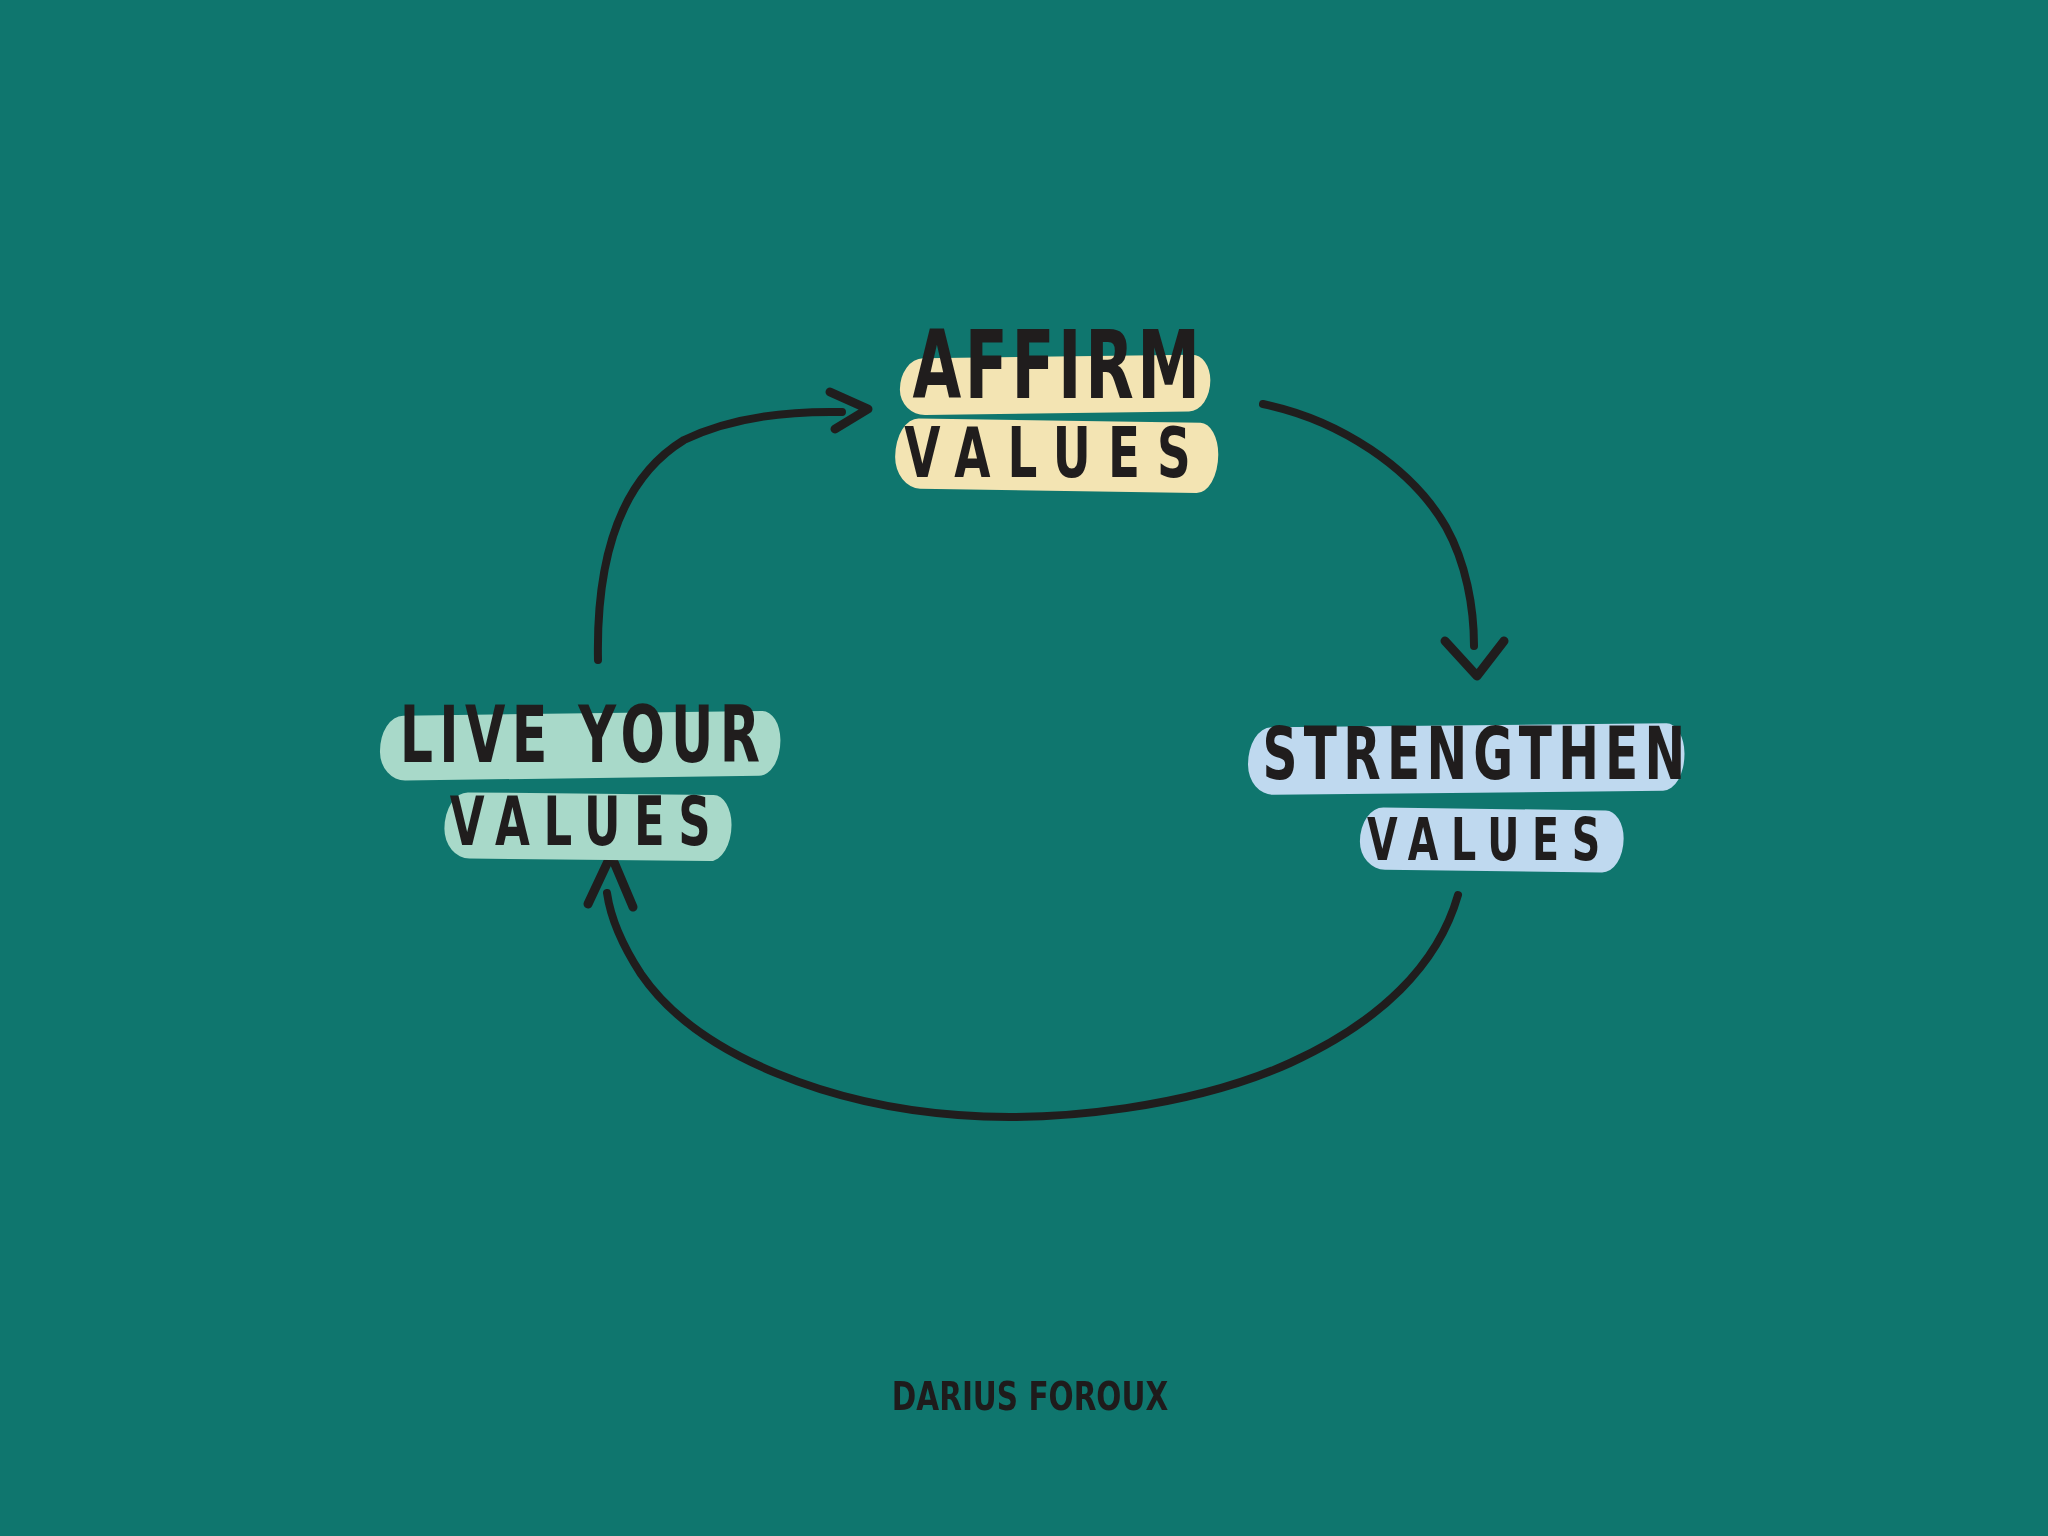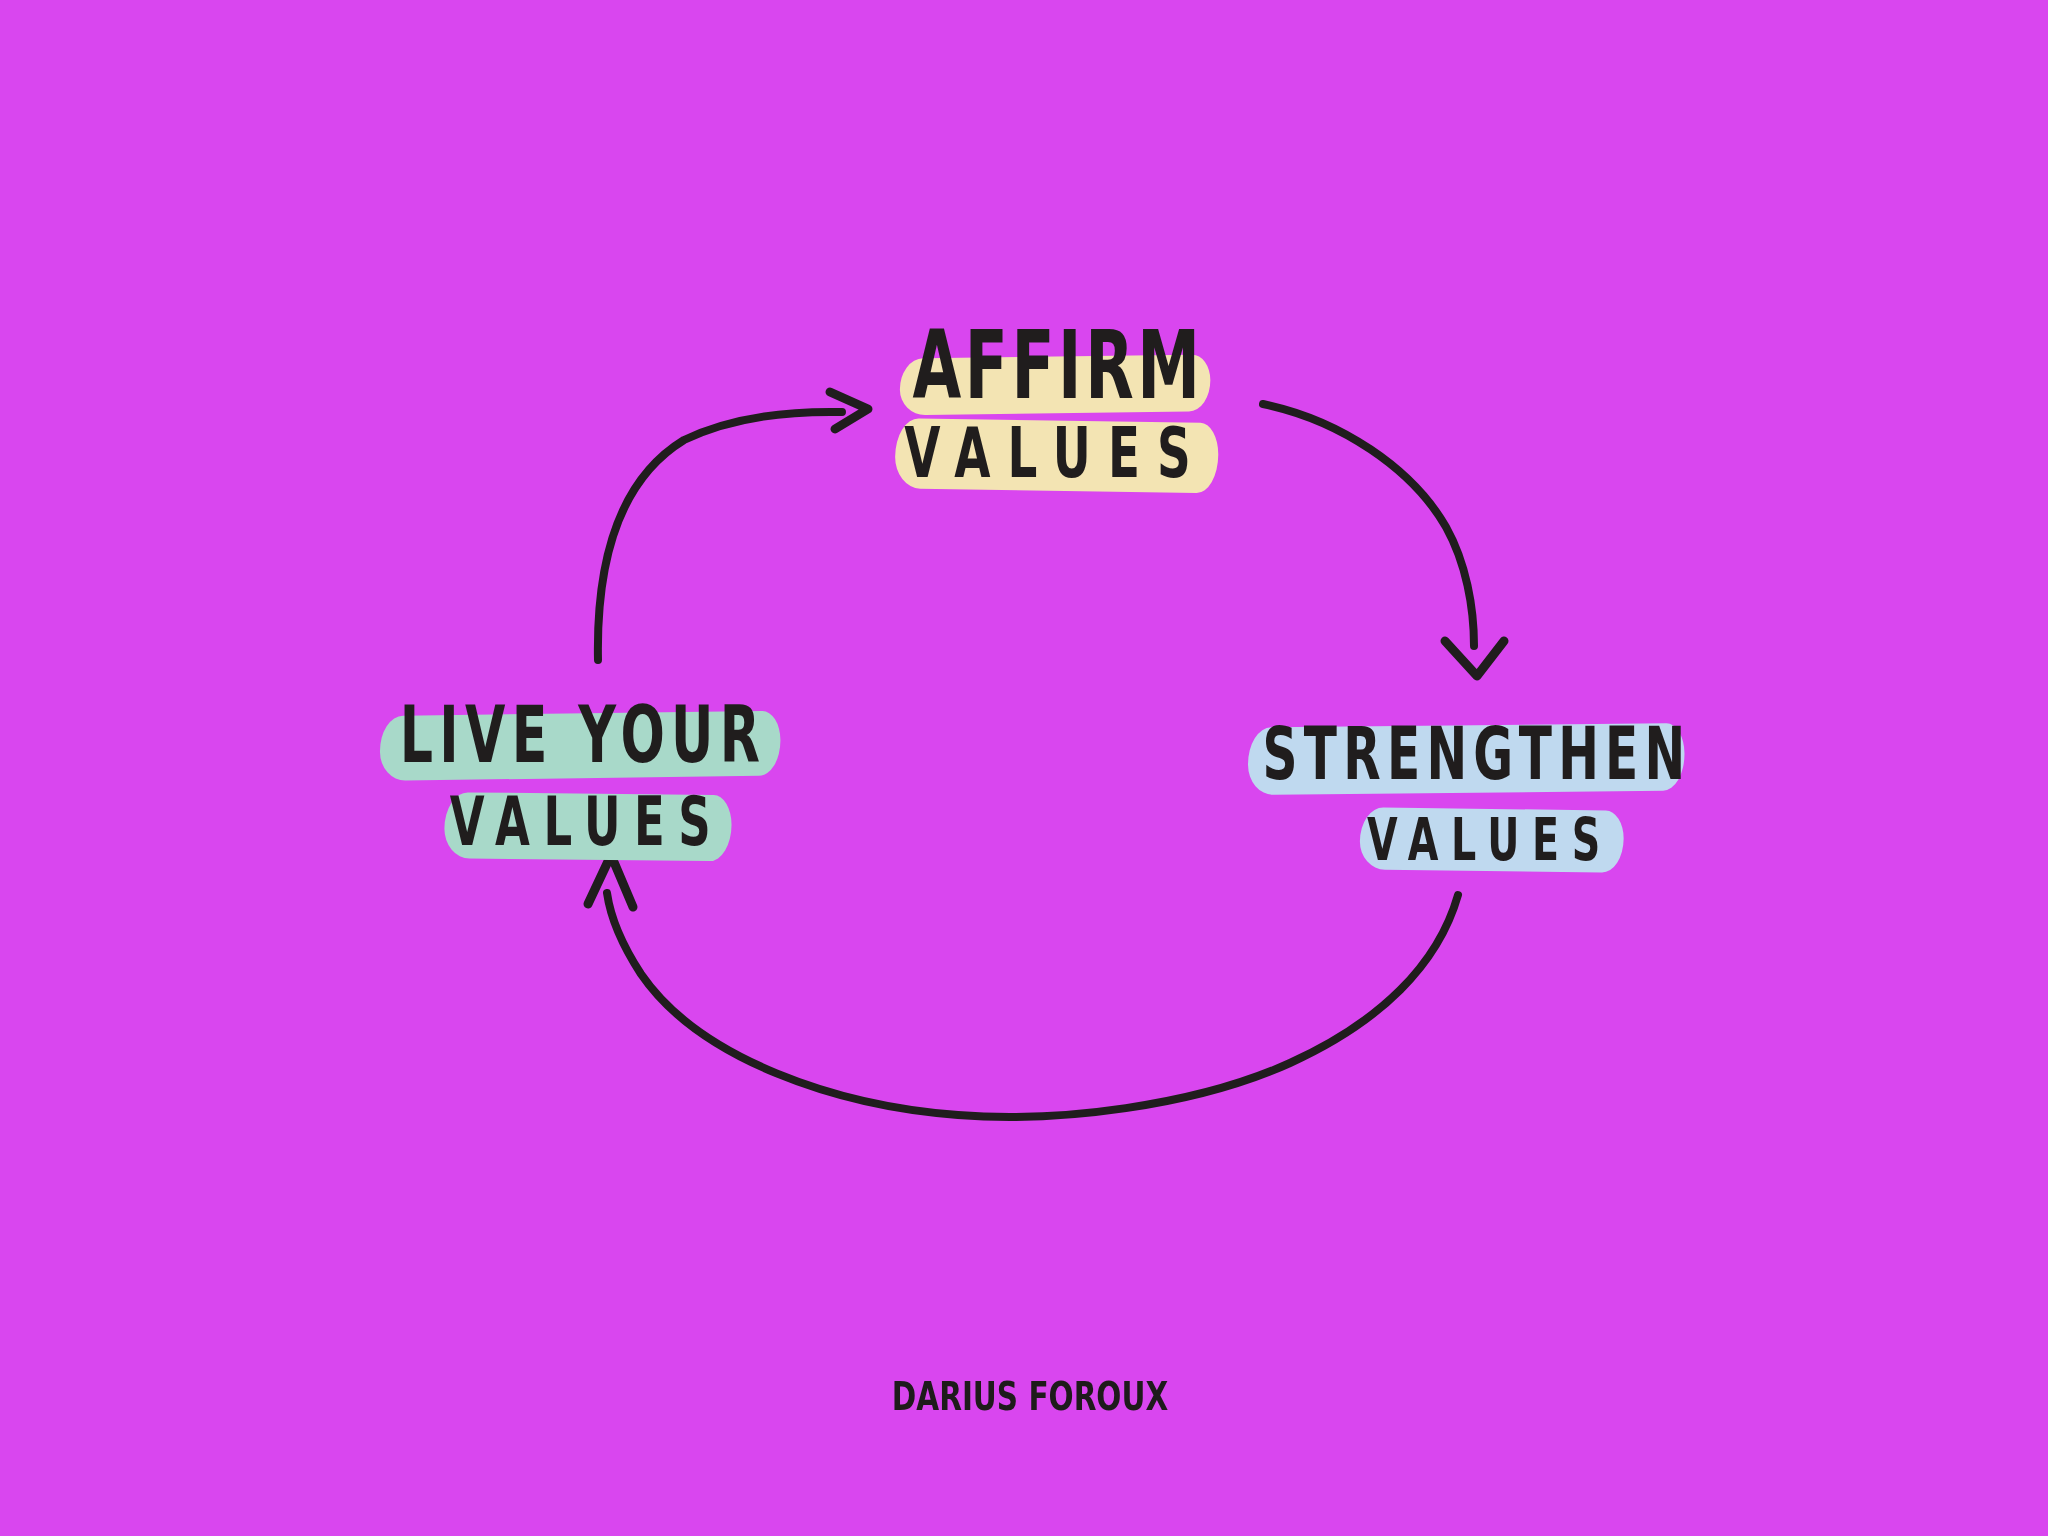--- a/index.html
+++ b/index.html
@@ -64,21 +64,21 @@
     line-height: 1;
     color: #1e1b1b;
     white-space: nowrap;
     transform: translateX(-50%) scale(0.82, 1.1);
     transform-origin: center;
   }
 </style>
 </head>
 <body>
 
-<div class="canvas" style="background: #d946ef;">
+<div class="canvas" style="background: #0f766e;">
 
   <svg class="arrows" viewBox="0 0 2048 1536">
     <g>
       <path class="shaft" d="M 598 660 C 596 556, 622 478, 684 440 C 734 416, 794 411, 842 412" stroke="#201d1d"></path>
       <path class="head" d="M 830 392 L 868 409 L 835 429" stroke="#201d1d"></path>
     </g>
     <g>
       <path class="shaft" d="M 1263 404 C 1340 420, 1412 468, 1446 527 C 1466 563, 1474 607, 1474 646" stroke="#201d1d"></path>
       <path class="head" d="M 1445 641 L 1477 676 L 1504 641" stroke="#201d1d"></path>
     </g>

